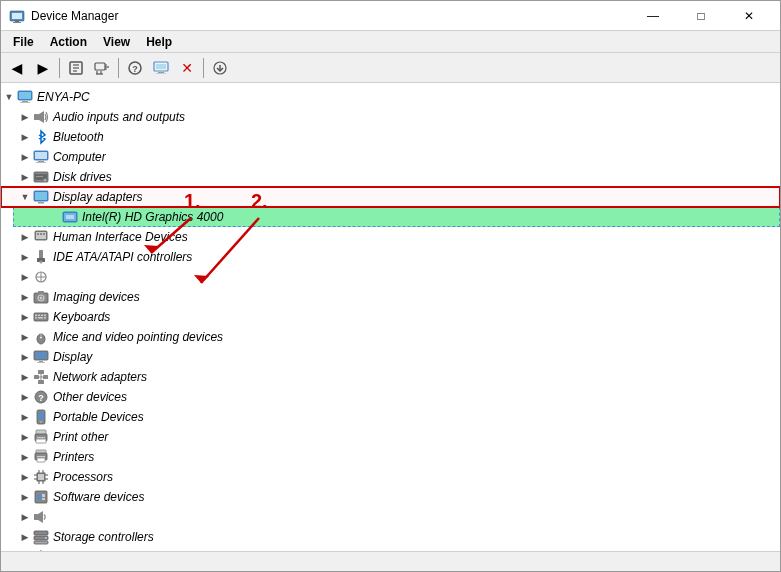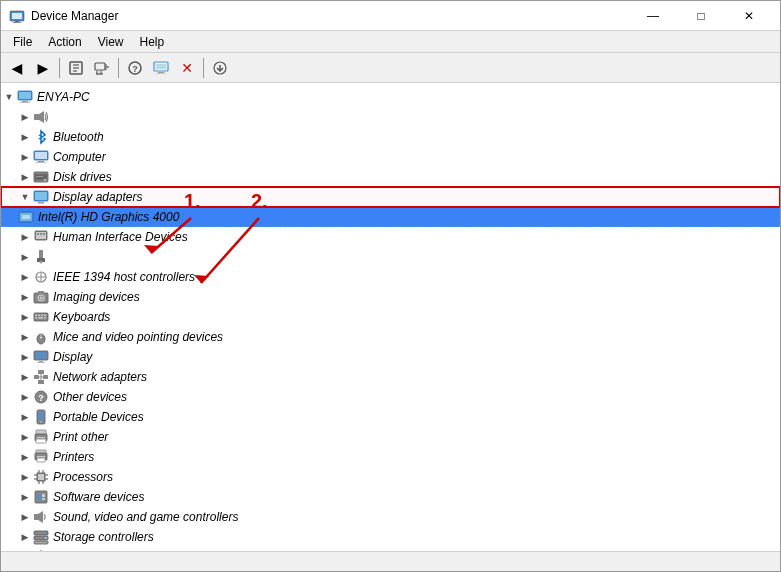--- a/index.html
+++ b/index.html
@@ -48,20 +48,21 @@
     }
 
     
     .menu-bar {
       background: #f0f0f0;
       border-bottom: 1px solid #d0d0d0;
       display: flex;
       align-items: center;
       height: 22px;
       padding: 0 4px;
+      font-weight: bold;
     }
     .menu-item {
       padding: 2px 8px;
       cursor: pointer;
       font-size: 12px;
     }
 
     
     .toolbar {
       background: #f0f0f0;
@@ -277,20 +278,21 @@
       <div class="tree-item" style="padding-left:16px;">
         <span class="expand-btn">▶</span>
         <span class="item-icon">
           <svg width="16" height="16" viewBox="0 0 16 16">
               <rect x="1" y="5" width="5" height="6" rx="0.5" fill="#888"></rect>
               <polygon points="6,5 11,2 11,14 6,11" fill="#888"></polygon>
               <path d="M12,5 Q14,8 12,11" fill="none" stroke="#888" stroke-width="1.2"></path>
               <path d="M13,3 Q16,8 13,13" fill="none" stroke="#888" stroke-width="1.2"></path>
             </svg>
         </span>
+        <span class="item-text">Audio inputs and outputs</span>
       </div>
 
       <div class="tree-item" style="padding-left:16px;">
         <span class="expand-btn">▶</span>
         <span class="item-icon">
           <svg width="16" height="16" viewBox="0 0 16 16">
               <path d="M8,2 L8,14 L12,10 L6,6 L12,10 L8,14 L8,2 L12,6 L6,10" fill="none" stroke="#0066cc" stroke-width="1.5"></path>
             </svg>
         </span>
         <span class="item-text">Bluetooth</span>
@@ -327,21 +329,21 @@
         <span class="item-icon">
           <svg width="16" height="16" viewBox="0 0 16 16">
               <rect x="1" y="2" width="14" height="10" rx="1" fill="#4a90d9" stroke="#2a6ab0" stroke-width="0.8"></rect>
               <rect x="2" y="3" width="12" height="8" fill="#87ceeb" opacity="0.8"></rect>
               <rect x="5" y="13" width="6" height="1.5" fill="#999"></rect>
             </svg>
         </span>
         <span class="item-text">Display adapters</span>
       </div>
 
-      <div class="tree-item" style="background:#3b82f6; border: 1px dashed #4a90d9;">
+      <div class="tree-item" style="padding-left:32px; background:#86efac; border: 1px dashed #4a90d9; margin-left: 12px;">
         <span class="expand-btn" style="visibility:hidden;">▶</span>
         <span class="item-icon">
           <svg width="16" height="16" viewBox="0 0 16 16">
               <rect x="1" y="3" width="14" height="10" rx="1" fill="#4a90d9" stroke="#2a6ab0" stroke-width="0.8"></rect>
               <rect x="2" y="4" width="12" height="8" fill="#87ceeb" opacity="0.6"></rect>
               <rect x="4" y="6" width="8" height="4" fill="#fff" opacity="0.5"></rect>
             </svg>
         </span>
         <span class="item-text">Intel(R) HD Graphics 4000</span>
       </div>
@@ -362,32 +364,32 @@
 
       <div class="tree-item" style="padding-left:16px;">
         <span class="expand-btn">▶</span>
         <span class="item-icon">
           <svg width="16" height="16" viewBox="0 0 16 16">
               <rect x="6" y="1" width="4" height="8" rx="0.5" fill="#888"></rect>
               <rect x="4" y="9" width="8" height="4" rx="0.5" fill="#666"></rect>
               <circle cx="8" cy="13" r="1.5" fill="#999"></circle>
             </svg>
         </span>
+        <span class="item-text">IDE ATA/ATAPI controllers</span>
       </div>
 
       <div class="tree-item" style="padding-left:16px;">
         <span class="expand-btn">▶</span>
         <span class="item-icon">
           <svg width="16" height="16" viewBox="0 0 16 16">
               <circle cx="8" cy="8" r="5" fill="none" stroke="#888" stroke-width="1.2"></circle>
               <line x1="8" y1="3" x2="8" y2="13" stroke="#888" stroke-width="1"></line>
               <line x1="3" y1="8" x2="13" y2="8" stroke="#888" stroke-width="1"></line>
             </svg>
         </span>
-        <span class="item-text">IEEE 1394 host controllers</span>
       </div>
 
       <div class="tree-item" style="padding-left:16px;">
         <span class="expand-btn">▶</span>
         <span class="item-icon">
           <svg width="16" height="16" viewBox="0 0 16 16">
               <rect x="1" y="4" width="14" height="10" rx="1" fill="#888" stroke="#555" stroke-width="0.8"></rect>
               <circle cx="8" cy="9" r="3" fill="none" stroke="#ccc" stroke-width="1.2"></circle>
               <circle cx="8" cy="9" r="1.5" fill="#ccc"></circle>
               <rect x="5" y="2" width="6" height="3" rx="0.5" fill="#888"></rect>
@@ -538,21 +540,20 @@
 
       <div class="tree-item" style="padding-left:16px;">
         <span class="expand-btn">▶</span>
         <span class="item-icon">
           <svg width="16" height="16" viewBox="0 0 16 16">
               <rect x="1" y="5" width="4" height="6" rx="0.5" fill="#888"></rect>
               <polygon points="5,5 10,2 10,14 5,11" fill="#888"></polygon>
               <path d="M11,5.5 Q13.5,8 11,10.5" fill="none" stroke="#888" stroke-width="1.2"></path>
             </svg>
         </span>
-        <span class="item-text">Sound, video and game controllers</span>
       </div>
 
       <div class="tree-item" style="padding-left:16px;">
         <span class="expand-btn">▶</span>
         <span class="item-icon">
           <svg width="16" height="16" viewBox="0 0 16 16">
               <rect x="1" y="2" width="14" height="4" rx="1" fill="#888" stroke="#555" stroke-width="0.8"></rect>
               <circle cx="13" cy="4" r="1" fill="#4a90d9"></circle>
               <rect x="1" y="7" width="14" height="4" rx="1" fill="#888" stroke="#555" stroke-width="0.8"></rect>
               <circle cx="13" cy="9" r="1" fill="#ccc"></circle>

